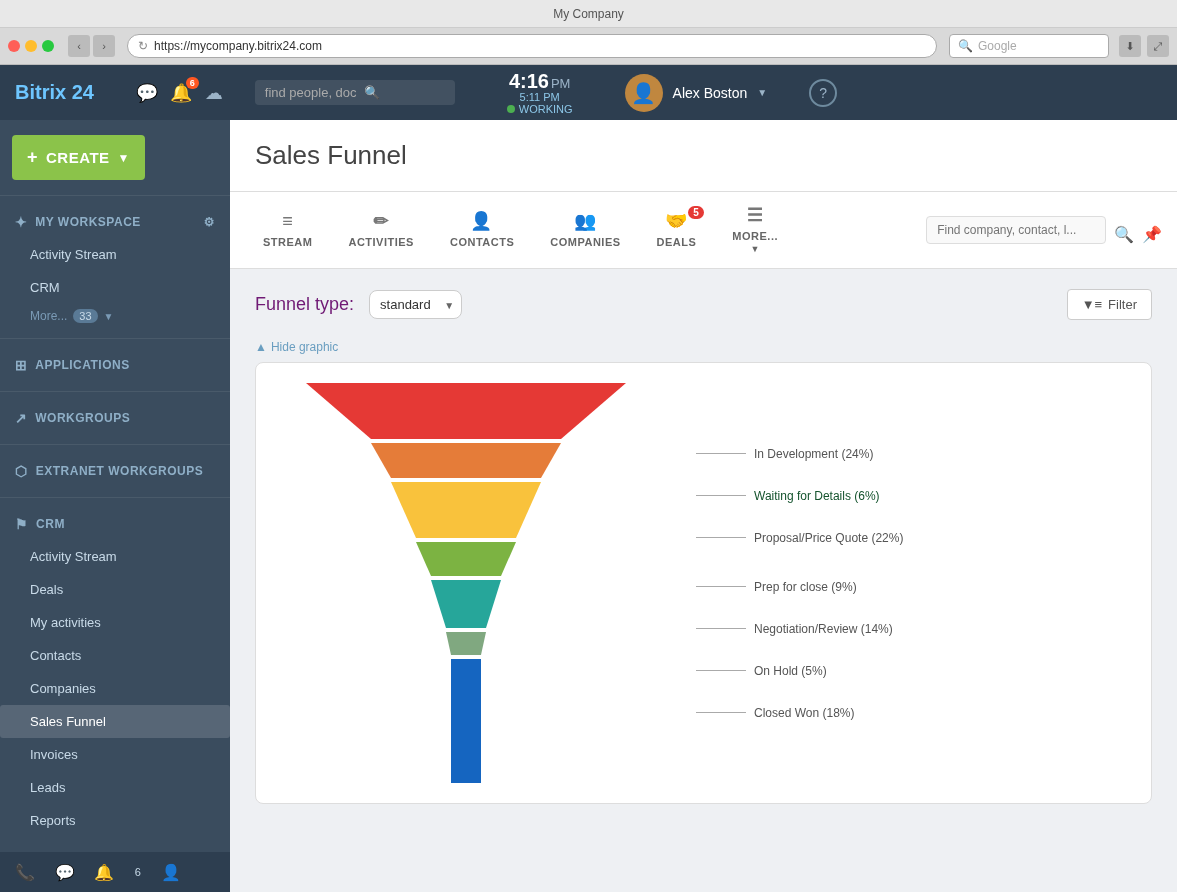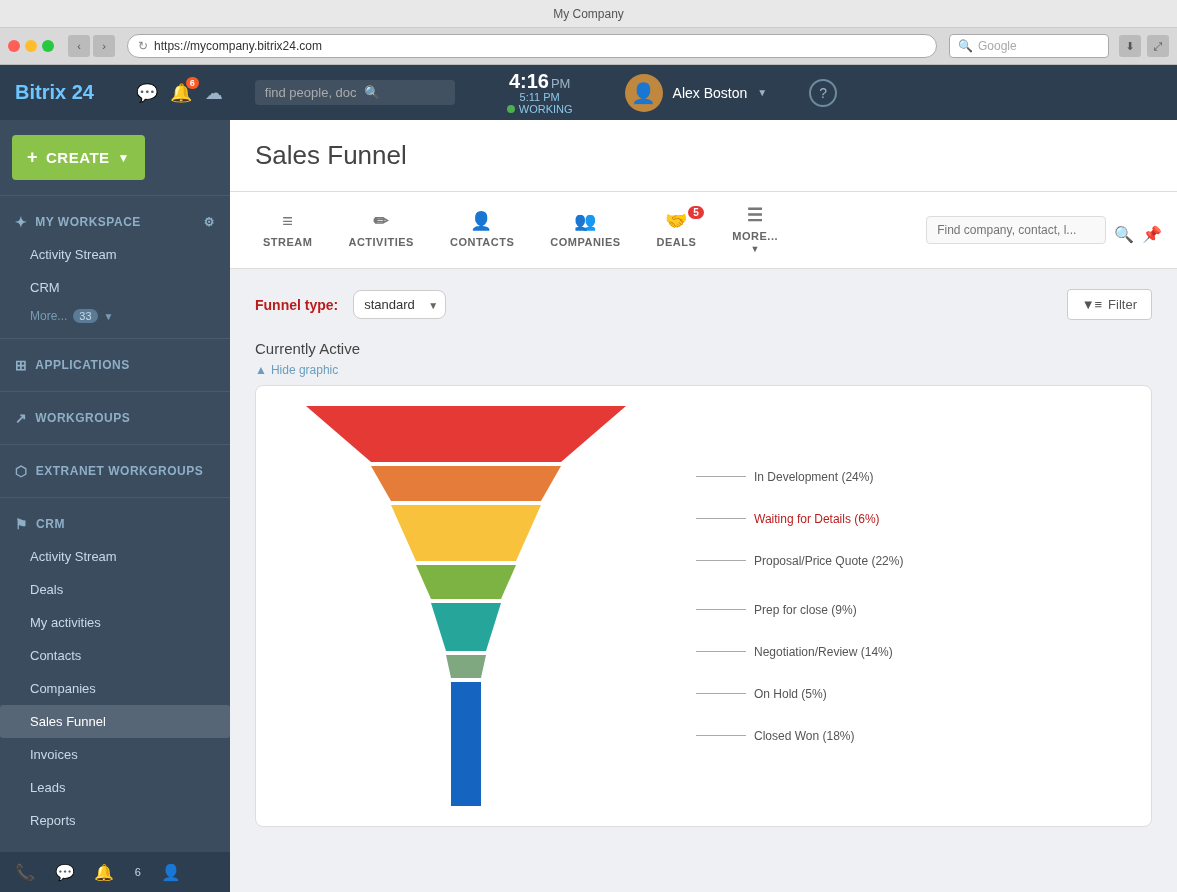--- a/index.html
+++ b/index.html
@@ -226,21 +226,21 @@
     
     .content-area { padding: 20px 25px; }
 
     
     .funnel-controls {
       display: flex;
       align-items: center;
       gap: 15px;
       margin-bottom: 20px;
     }
-    .funnel-type-label { font-size: 14px; color: #b91c1c; font-weight: bold; }
+    .funnel-type-label { font-size: 18px; color: #701a75; }
     .funnel-select {
       border: 1px solid #ccc;
       border-radius: 8px;
       padding: 6px 30px 6px 10px;
       font-size: 13px;
       background: white;
       appearance: none;
       cursor: pointer;
       color: #333;
     }
@@ -508,21 +508,20 @@
           </select>
           <span class="select-arrow">▼</span>
         </div>
         <button class="filter-btn">
           <span class="filter-icon">▼≡</span>
           <span>Filter</span>
         </button>
       </div>
 
       <div class="currently-active">
-        <h3>Currently Active</h3>
         <div class="hide-graphic">
           <span>▲</span>
           <span>Hide graphic</span>
         </div>
       </div>
 
       <div class="funnel-chart-container">
         <div class="funnel-wrapper">
           <svg width="380" height="400" viewBox="0 0 380 400">
 
@@ -541,21 +540,21 @@
             <polygon points="175,276 205,276 205,400 175,400" fill="#1565c0"></polygon>
           </svg>
 
           <div style="display:flex;flex-direction:column;gap:0;position:relative;margin-left:10px;">
             <div style="display:flex;align-items:center;gap:8px;margin-bottom:28px;">
               <div style="width:50px;height:1px;background:#aaa;"></div>
               <span style="font-size:12px;color:#555;">In Development (24%)</span>
             </div>
             <div style="display:flex;align-items:center;gap:8px;margin-bottom:28px;">
               <div style="width:50px;height:1px;background:#aaa;"></div>
-              <span style="font-size:12px;color:#b91c1c;">Waiting for Details (6%)</span>
+              <span style="font-size:12px;color:#14532d;">Waiting for Details (6%)</span>
             </div>
             <div style="display:flex;align-items:center;gap:8px;margin-bottom:35px;">
               <div style="width:50px;height:1px;background:#aaa;"></div>
               <span style="font-size:12px;color:#555;">Proposal/Price Quote (22%)</span>
             </div>
             <div style="display:flex;align-items:center;gap:8px;margin-bottom:28px;">
               <div style="width:50px;height:1px;background:#aaa;"></div>
               <span style="font-size:12px;color:#555;">Prep for close (9%)</span>
             </div>
             <div style="display:flex;align-items:center;gap:8px;margin-bottom:28px;">

